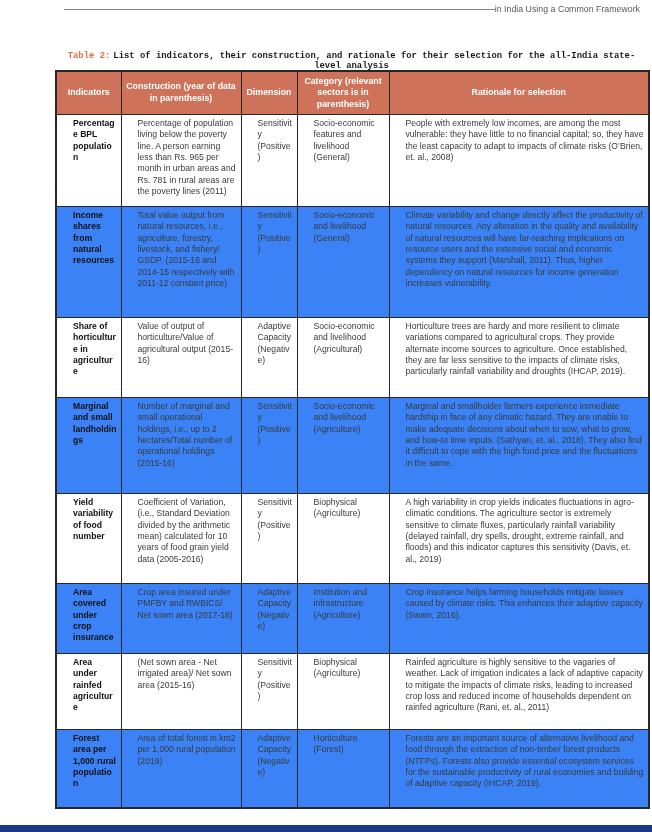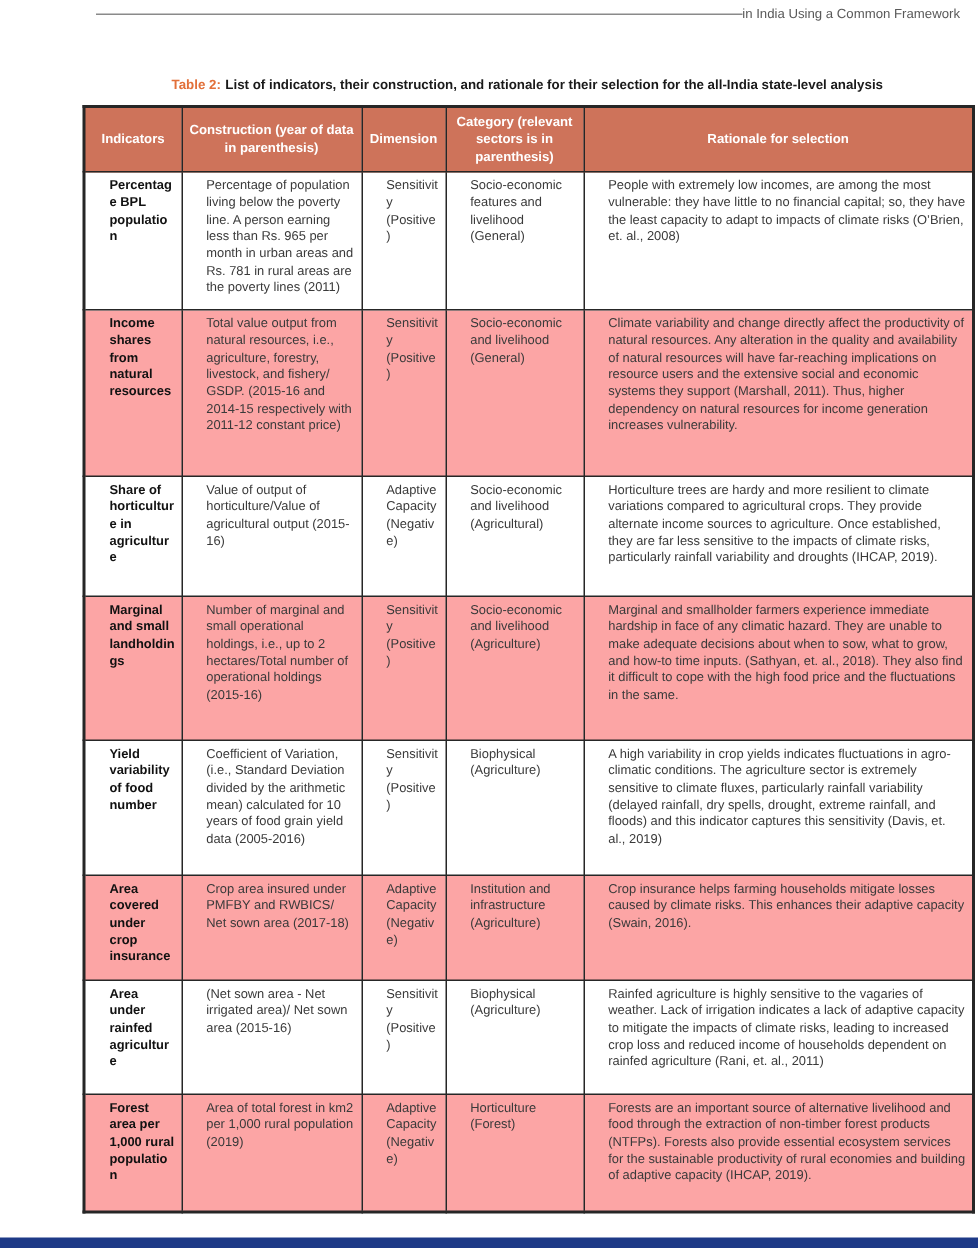--- a/index.html
+++ b/index.html
@@ -8,31 +8,31 @@
     background:#ffffff;color:#3a3a3a;
     font-family:"Liberation Sans", sans-serif;
   }
   .page{position:absolute;inset:0;}
   
   .top-header{position:absolute;top:4px;left:64px;right:12px;display:flex;align-items:flex-end;}
   .top-rule{flex:1;height:1px;background:#8a8a8a;margin-bottom:4px;}
   .top-text{font-size:8.8px;color:#595959;white-space:nowrap;}
   
   .table-title{position:absolute;top:51px;left:55px;width:593px;text-align:center;
-    font-size:8.9px;font-weight:bold;color:#1a1a1a;}
+    font-size:8.9px;font-weight:bold;color:#1a1a1a;font-family:Liberation Mono, monospace;}
   .table-title .label{color:#e2703a;margin-right:3px;}
   
   table{position:absolute;top:70px;left:55px;width:593px;border-collapse:collapse;
     border:2px solid #262626;table-layout:fixed;}
   th,td{border:1px solid #262626;padding:3px 4px 4px 16px;vertical-align:top;
     font-size:8.6px;line-height:1.32;text-align:left;word-wrap:break-word;}
   th{background:#ce735a;color:#ffffff;text-align:center;vertical-align:middle;
     font-weight:bold;height:36px;font-size:8.8px;padding:3px 3px;}
   td.ind{font-weight:bold;color:#111111;}
-  tr.alt td{background:#fca5a5;}
+  tr.alt td{background:#3b82f6;}
   tr.r0 td{height:84px;}
   tr.r1 td{height:103px;}
   tr.r2 td{height:72px;}
   tr.r3 td{height:88px;}
   tr.r4 td{height:82px;}
   tr.r5 td{height:62px;margin-left:44px;}
   tr.r6 td{height:68px;}
   tr.r7 td{height:70px;}
   
   .footer-bar{position:absolute;left:0;right:0;bottom:0;height:7px;background:#1e3a87;}

